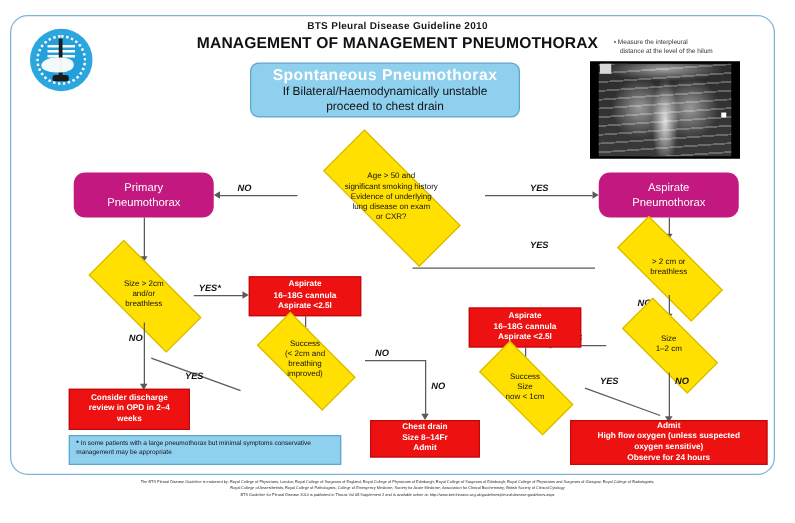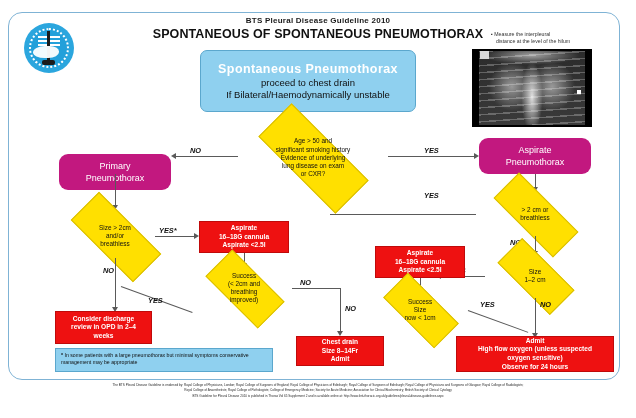--- a/index.html
+++ b/index.html
@@ -102,26 +102,26 @@
     <div class="logo-inner"></div>
     <div class="logo-bar" style="left:18px;top:14px;width:22px;height:2px;"></div>
     <div class="logo-bar" style="left:18px;top:18px;width:22px;height:2px;"></div>
     <div class="logo-bar" style="left:18px;top:22px;width:22px;height:2px;"></div>
     <div class="logo-mast"></div>
     <div class="logo-lion"></div>
     <div class="logo-base"></div>
   </div>
 
   <div class="abs sub-title" style="left:118px;top:16px;width:400px;">BTS Pleural Disease Guideline 2010</div>
-  <div class="abs main-title" style="left:98px;top:27px;width:440px;">SPONTANEOUS OF SPONTANEOUS PNEUMOTHORAX</div>
-
-  <div class="abs box-blue" style="left:200px;top:50px;width:216px;height:62px;">
+  <div class="abs main-title" style="left:98px;top:27px;width:440px;">MANAGEMENT OF MANAGEMENT PNEUMOTHORAX</div>
+
+  <div class="abs box-blue" style="left:200px;top:50px;width:216px;height:44px;">
     <div class="hdr-1">Spontaneous Pneumothorax</div>
+    <div class="hdr-2">If Bilateral/Haemodynamically unstable</div>
     <div class="hdr-2">proceed to chest drain</div>
-    <div class="hdr-2">If Bilateral/Haemodynamically unstable</div>
   </div>
 
   <div class="note" style="left:491px;top:31px;width:130px;">
     <span class="note-b">▪</span>
     <span>Measure the interpleural</span><br>
     <span style="padding-left:5px;display:inline-block;">distance at the level of the hilum</span>
   </div>
   <div class="xray" style="left:472px;top:49px;width:120px;height:78px;">
     <div class="xr-body">
         <div class="ribs"></div>
@@ -136,21 +136,21 @@
       <div>
         <div>Age &gt; 50 and</div>
         <div>significant smoking history</div>
         <div>Evidence of underlying</div>
         <div>lung disease on exam</div>
         <div>or CXR?</div>
       </div>
     </div>
   </div>
 
-  <div class="abs box-mag" style="left:59px;top:138px;width:112px;height:36px;margin-top:16px;">
+  <div class="abs box-mag" style="left:59px;top:138px;width:112px;height:36px;">
     <div>
       <div>Primary</div>
       <div>Pneumothorax</div>
     </div>
   </div>
 
   <div class="abs box-mag" style="left:479px;top:138px;width:112px;height:36px;">
     <div>
       <div>Aspirate</div>
       <div>Pneumothorax</div>

